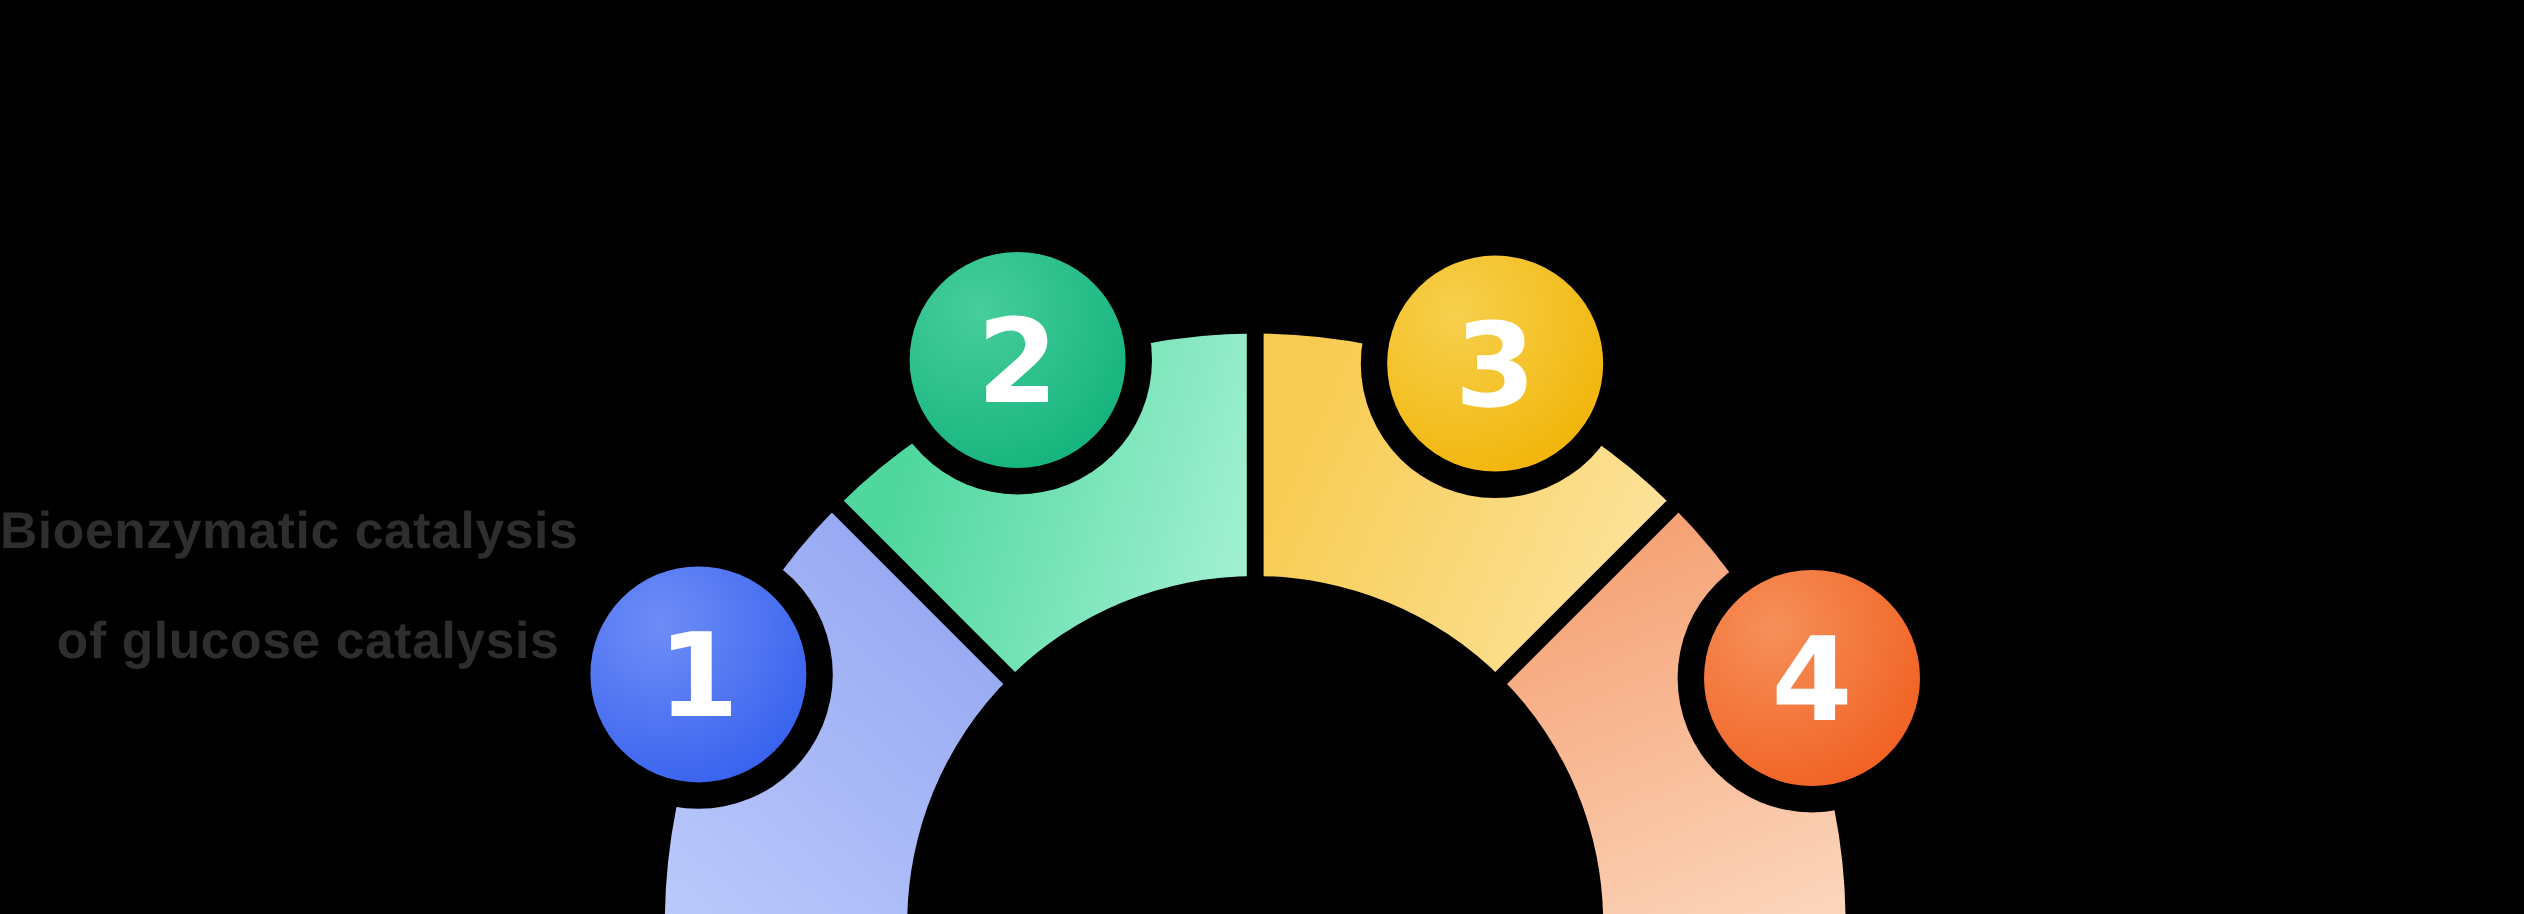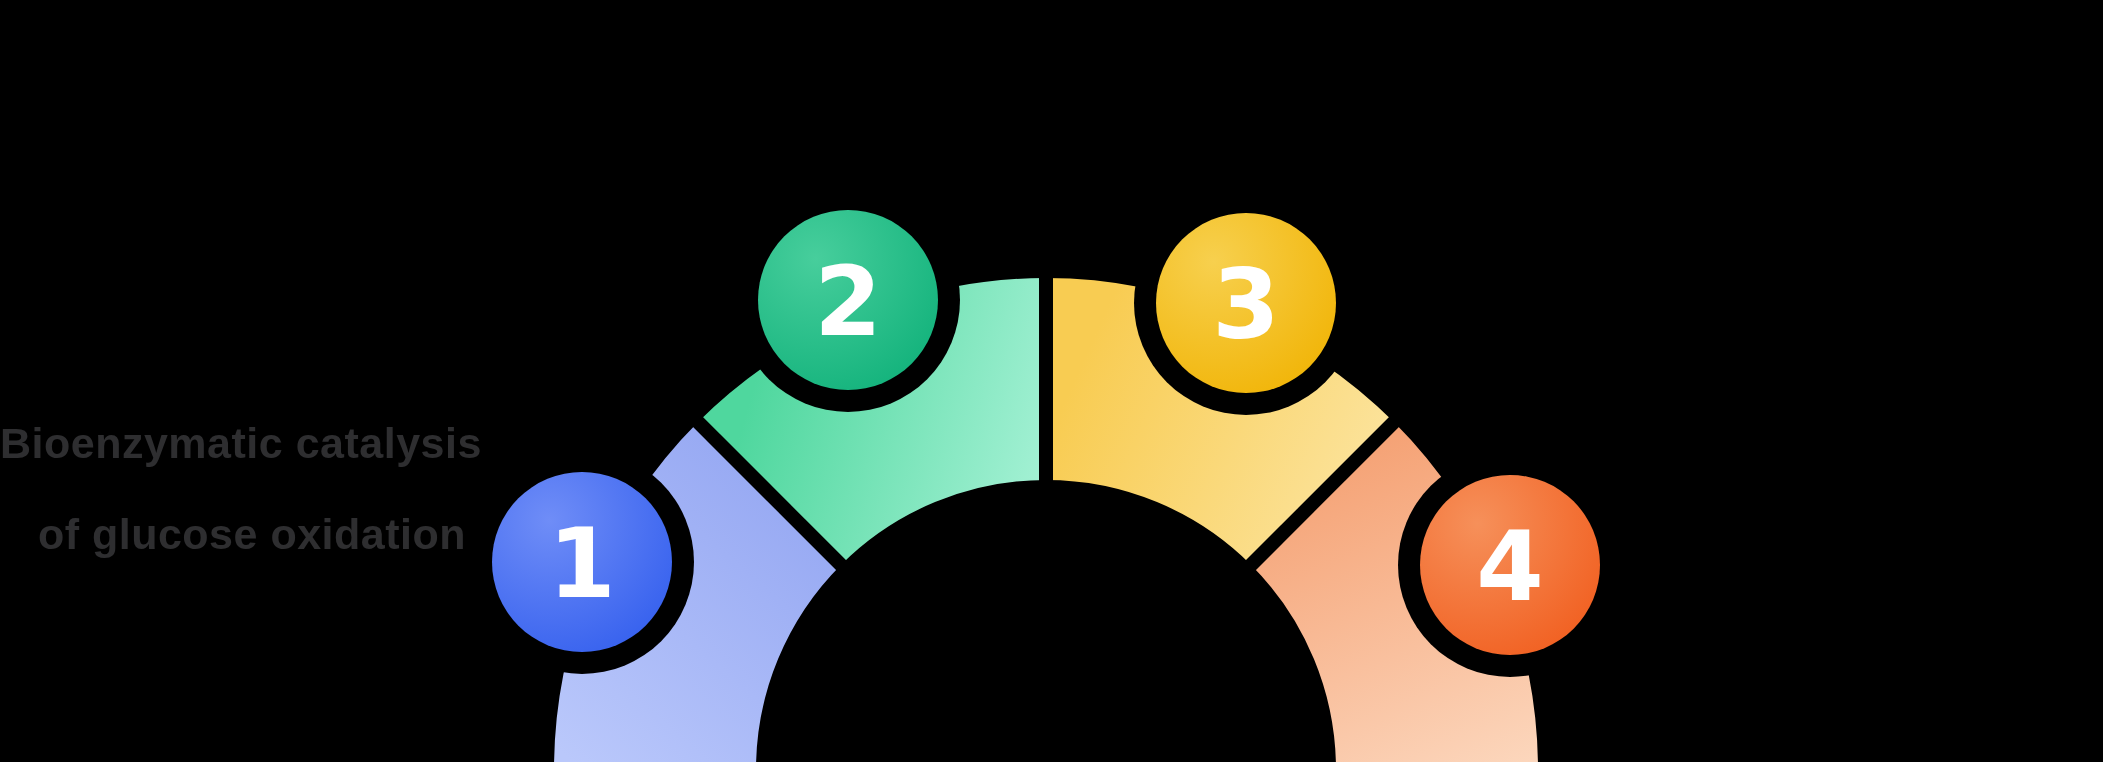--- a/index.html
+++ b/index.html
@@ -41,21 +41,21 @@
     text-anchor: middle;
   }
 </style>
 </head>
 <body>
 
 <div class="canvas">
 
   <div class="title">
     <div>Bioenzymatic catalysis</div>
-    <div>of glucose oxidation</div>
+    <div>of glucose catalysis</div>
   </div>
 
   <svg class="diagram-svg" width="2103" height="762" viewBox="0 0 2103 762">
     <defs>
       <linearGradient id="gseg1" gradientUnits="userSpaceOnUse" x1="850" y1="440" x2="570" y2="760">
         <stop offset="0" stop-color="#8fa2f1"></stop>
         <stop offset="1" stop-color="#bac8fb"></stop>
       </linearGradient>
       <linearGradient id="gseg2" gradientUnits="userSpaceOnUse" x1="730" y1="470" x2="1050" y2="560">
         <stop offset="0" stop-color="#4fd79e"></stop>

